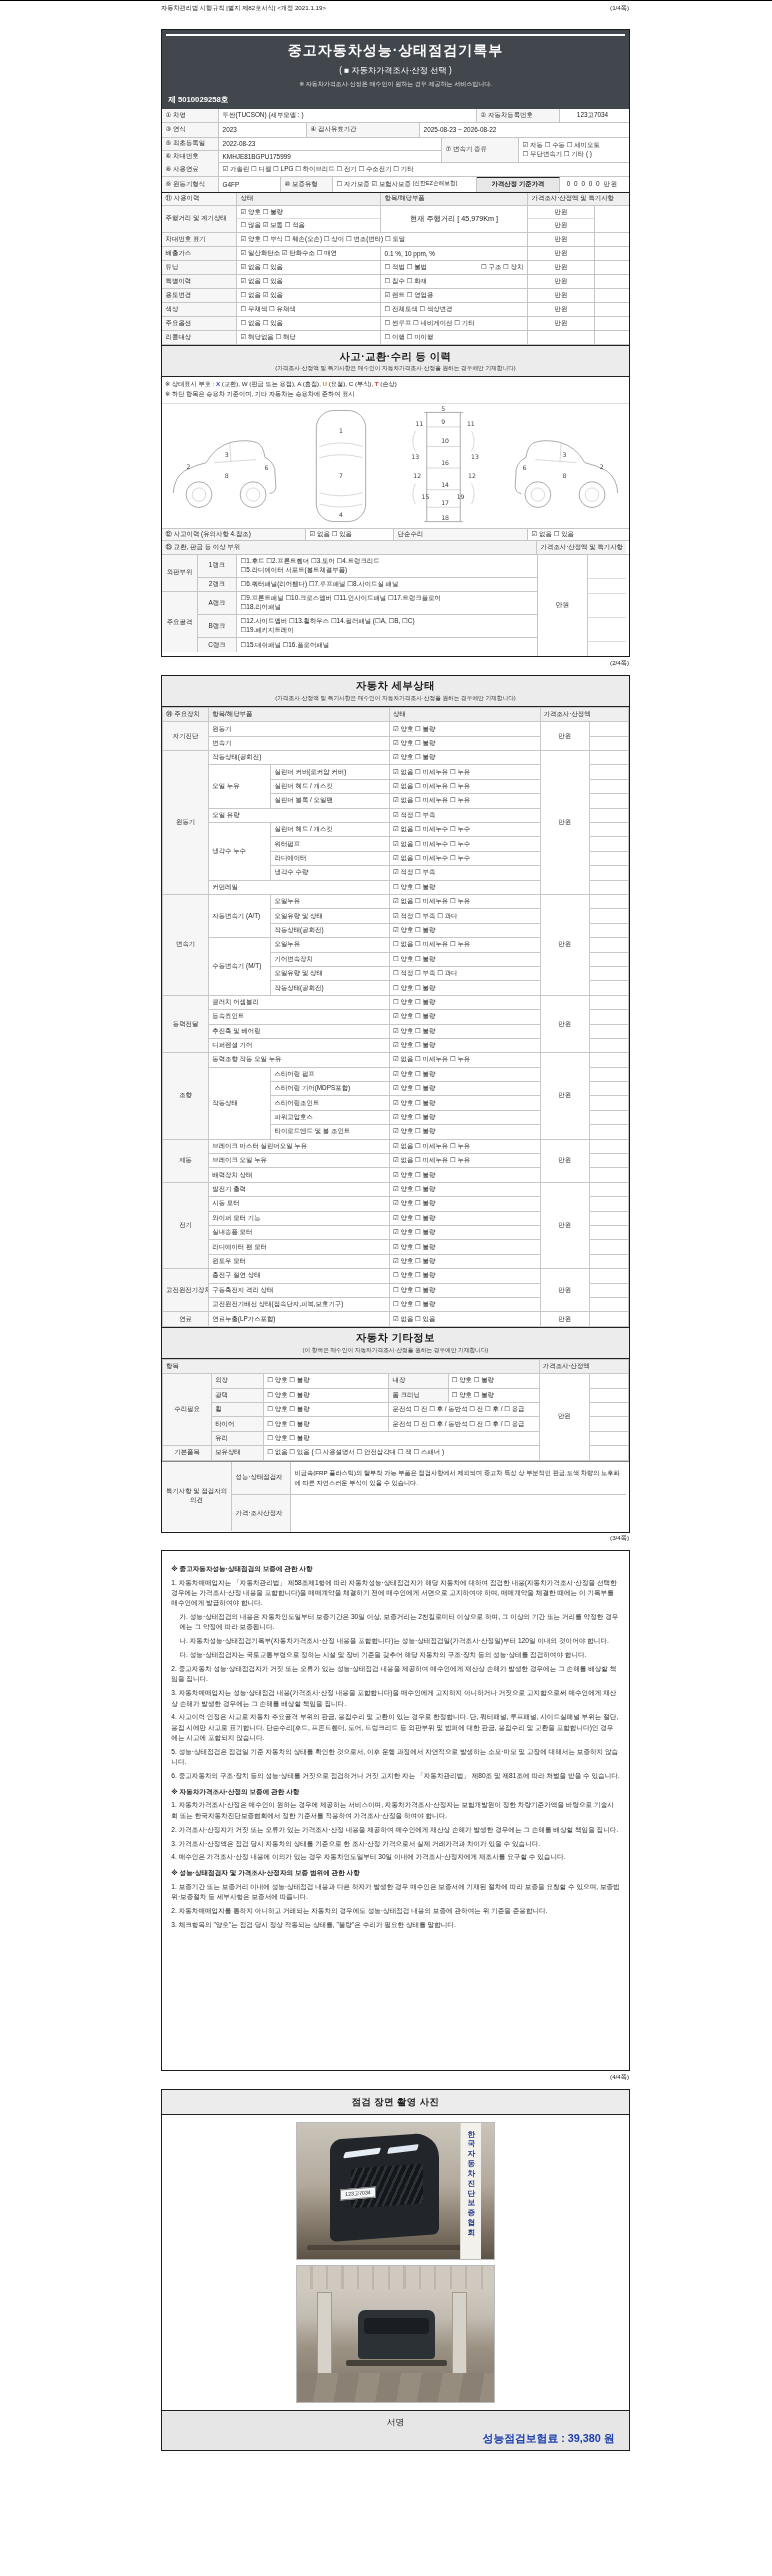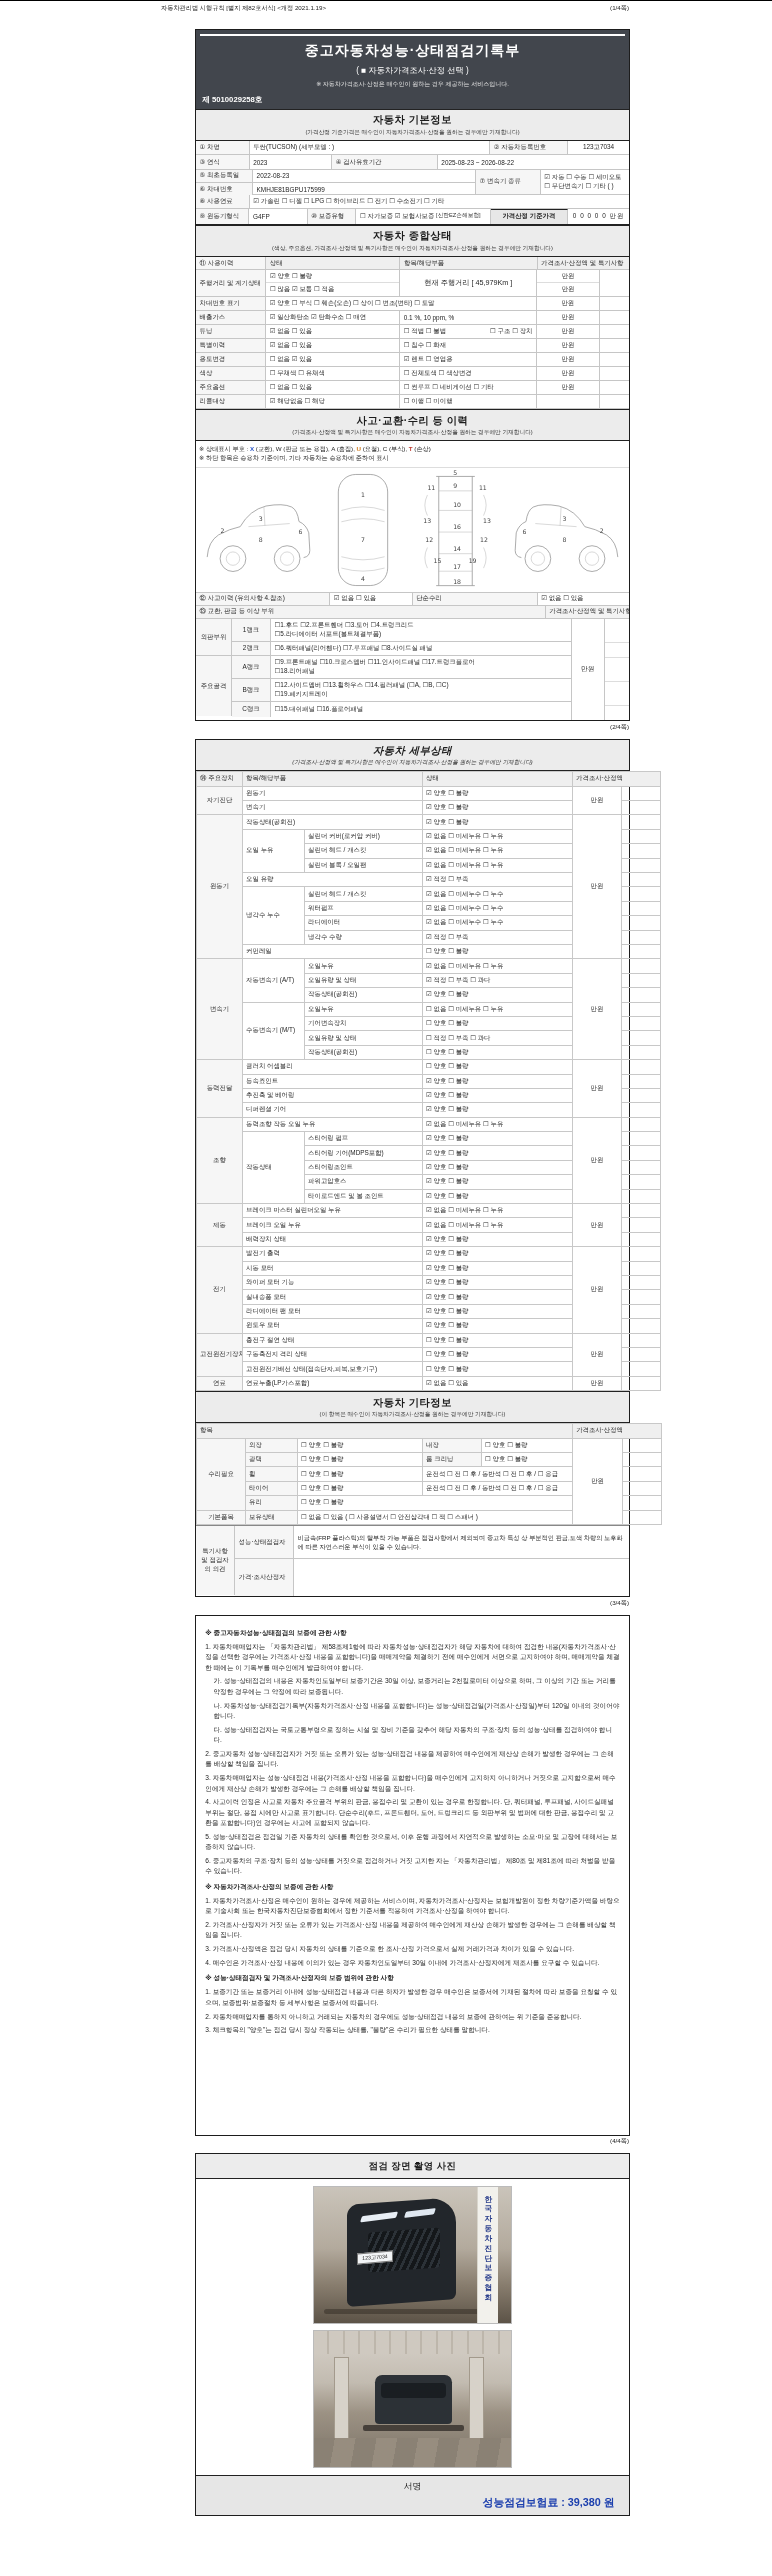--- a/index.html
+++ b/index.html
@@ -2,21 +2,21 @@
 <html style="font-size:8.2px"><head>
 <meta charset="utf-8">
 <style>
   html,body{margin:0;padding:0;}
   body{width:773px;height:2576px;background:#ffffff;position:relative;overflow:hidden;
        font-family:"Liberation Sans","DejaVu Sans",sans-serif;color:#1c1c1c;
        border-top:1px solid #000;box-sizing:border-box;}
   .topnote{position:absolute;left:161px;top:3.1px;font-size:6.2px;}
   .pm1{position:absolute;left:562px;top:3.1px;width:67px;text-align:right;font-size:6.2px;}
   .form{position:absolute;left:161px;top:28px;width:469px;}
-  .pageblock{border:1.5px solid #1d1d1d;background:#fff;box-sizing:border-box;margin-left:34px;}
+  .pageblock{border:1.5px solid #1d1d1d;background:#fff;box-sizing:border-box;}
   .pagemark{text-align:right;font-size:6.2px;margin:1.5px 1px 7.2px 0;}
   
   .darkhead{background:#42464d;color:#fff;padding:2.6px 3.1px 4.1px;}
   .stripe{height:2.6px;background:#fff;margin:1px 0.5px 6.2px;}
   .dtitle{text-align:center;font-size:14px;font-weight:bold;letter-spacing:1px;}
   .dsub{text-align:center;font-size:8.2px;margin-top:4.6px;}
   .dnote{text-align:center;font-size:6px;margin-top:3.6px;color:#e8e8e8;}
   .docno{font-size:7.7px;font-weight:bold;margin:6.2px 0 0 3.1px;}
   
   .band{background:#ececec;text-align:center;padding:3.6px 0 3.1px;border-bottom:1px solid #222;border-top:0.5px solid #222;}
@@ -72,24 +72,20 @@
 
   <div class="pageblock">
     <div class="darkhead">
       <div class="stripe"></div>
       <div class="dtitle">중고자동차성능·상태점검기록부</div>
       <div class="dsub">( ■ 자동차가격조사·산정 선택 )</div>
       <div class="dnote">※ 자동차가격조사·산정은 매수인이 원하는 경우 제공하는 서비스입니다.</div>
       <div class="docno">제 5010029258호</div>
     </div>
 
-    <div class="band">
-      <h2>자동차 기본정보</h2>
-      <div class="bsub">(가격산정 기준가격은 매수인이 자동차가격조사·산정을 원하는 경우에만 기재합니다)</div>
-    </div>
 
     <div>
       <div class="frow" style="height:14.4px;">
         <div class="cell lab" style="width:57px;">① 차명</div>
         <div class="cell" style="width:258px;">투싼(TUCSON) (세부모델 : )</div>
         <div class="cell lab" style="width:83px;">② 자동차등록번호</div>
         <div class="cell ctr" style="width:65px;">123고7034</div>
       </div>
       <div class="frow" style="height:14.4px;">
         <div class="cell lab" style="width:57px;">③ 연식</div>
@@ -124,24 +120,20 @@
         <div class="cell lab" style="width:52px;">⑩ 보증유형</div>
         <div class="cell" style="width:144px;">
           <span>☐ 자가보증  ☑ 보험사보증</span>&nbsp;
           <span style="font-size:5.7px;color:#333;">[신한EZ손해보험]</span>
         </div>
         <div class="cell pricehead ctr" style="width:83px;">가격산정 기준가격</div>
         <div class="cell ctr" style="width:65px;letter-spacing:1px;">0 0 0 0 0 만원</div>
       </div>
     </div>
 
-    <div class="band">
-      <h2>자동차 종합상태</h2>
-      <div class="bsub">(색상, 주요옵션, 가격조사·산정액 및 특기사항은 매수인이 자동차가격조사·산정을 원하는 경우에만 기재합니다)</div>
-    </div>
 
     <div class="frow hdr" style="height:13.4px;">
       <div class="cell lab" style="width:75px;">⑪ 사용이력</div>
       <div class="cell" style="width:144px;background:#efefef;">상태</div>
       <div class="cell" style="width:147px;background:#efefef;">항목/해당부품</div>
       <div class="cell" style="width:98px;background:#efefef;">가격조사·산정액 및 특기사항</div>
     </div>
 
     <div class="frow" style="height:27px;">
       <div class="cell lab" style="width:75px;">주행거리 및 계기상태</div>
@@ -338,21 +330,21 @@
         <div style="height:14.4px;border-bottom:0.5px solid #ddd;"></div>
         <div style="height:23px;border-bottom:0.5px solid #ddd;"></div>
         <div style="height:23px;border-bottom:0.5px solid #ddd;"></div>
         <div style="height:14px;"></div>
       </div>
     </div>
   </div>
   <div class="pagemark">(2/4쪽)</div>
 
   <div class="pageblock">
-    <div class="band" style="border-top:none;font-style:italic;">
+    <div class="band" style="border-top:none;">
       <h2>자동차 세부상태</h2>
       <div class="bsub">(가격조사·산정액 및 특기사항은 매수인이 자동차가격조사·산정을 원하는 경우에만 기재합니다)</div>
     </div>
     <table class="dt" id="detail-table">
       <colgroup>
           <col style="width:46px">
           <col style="width:62px">
           <col style="width:118px">
           <col style="width:150px">
           <col style="width:49px">

